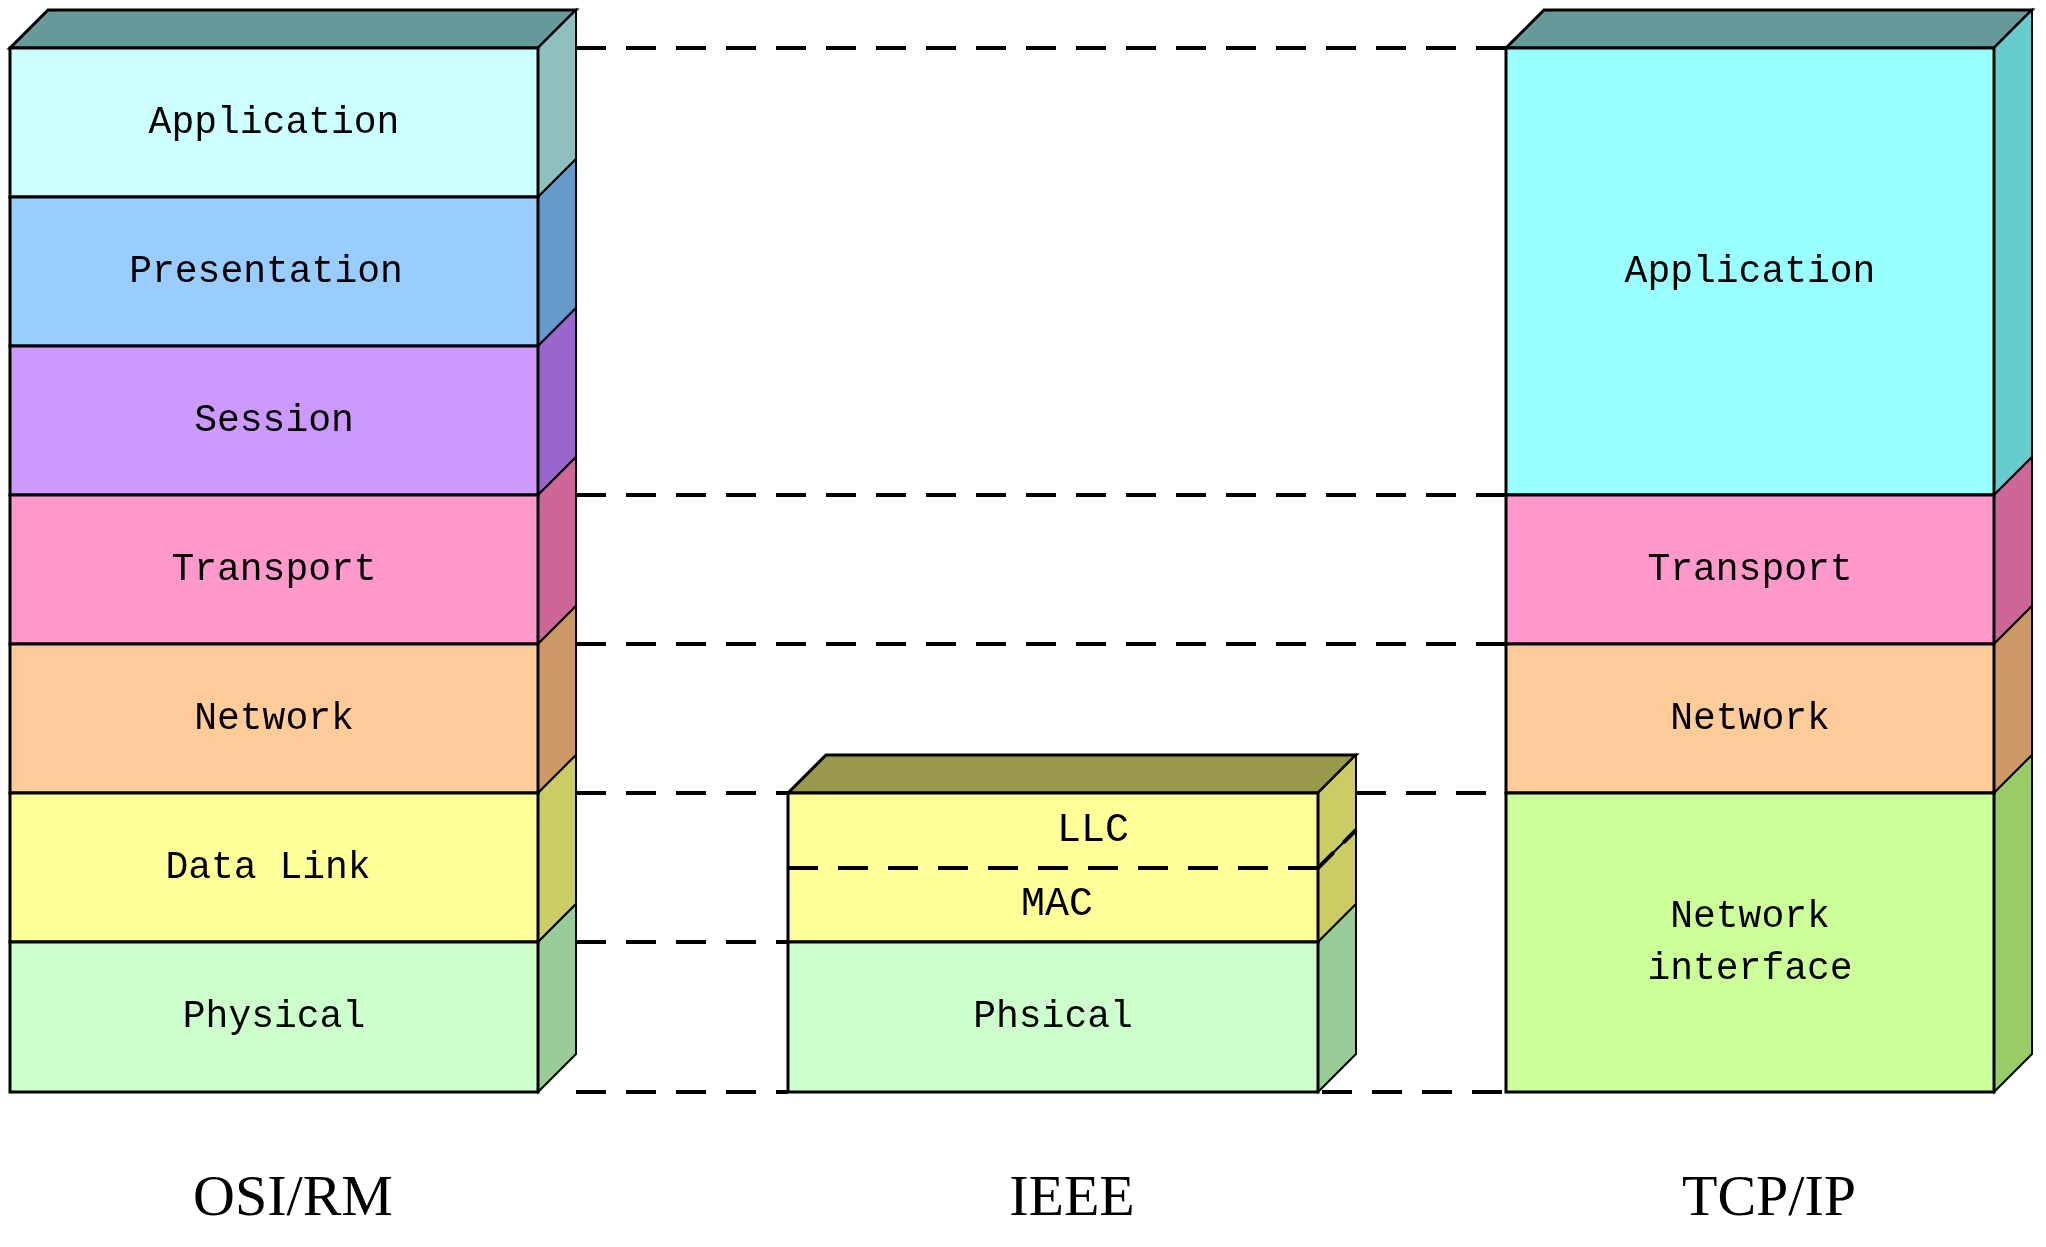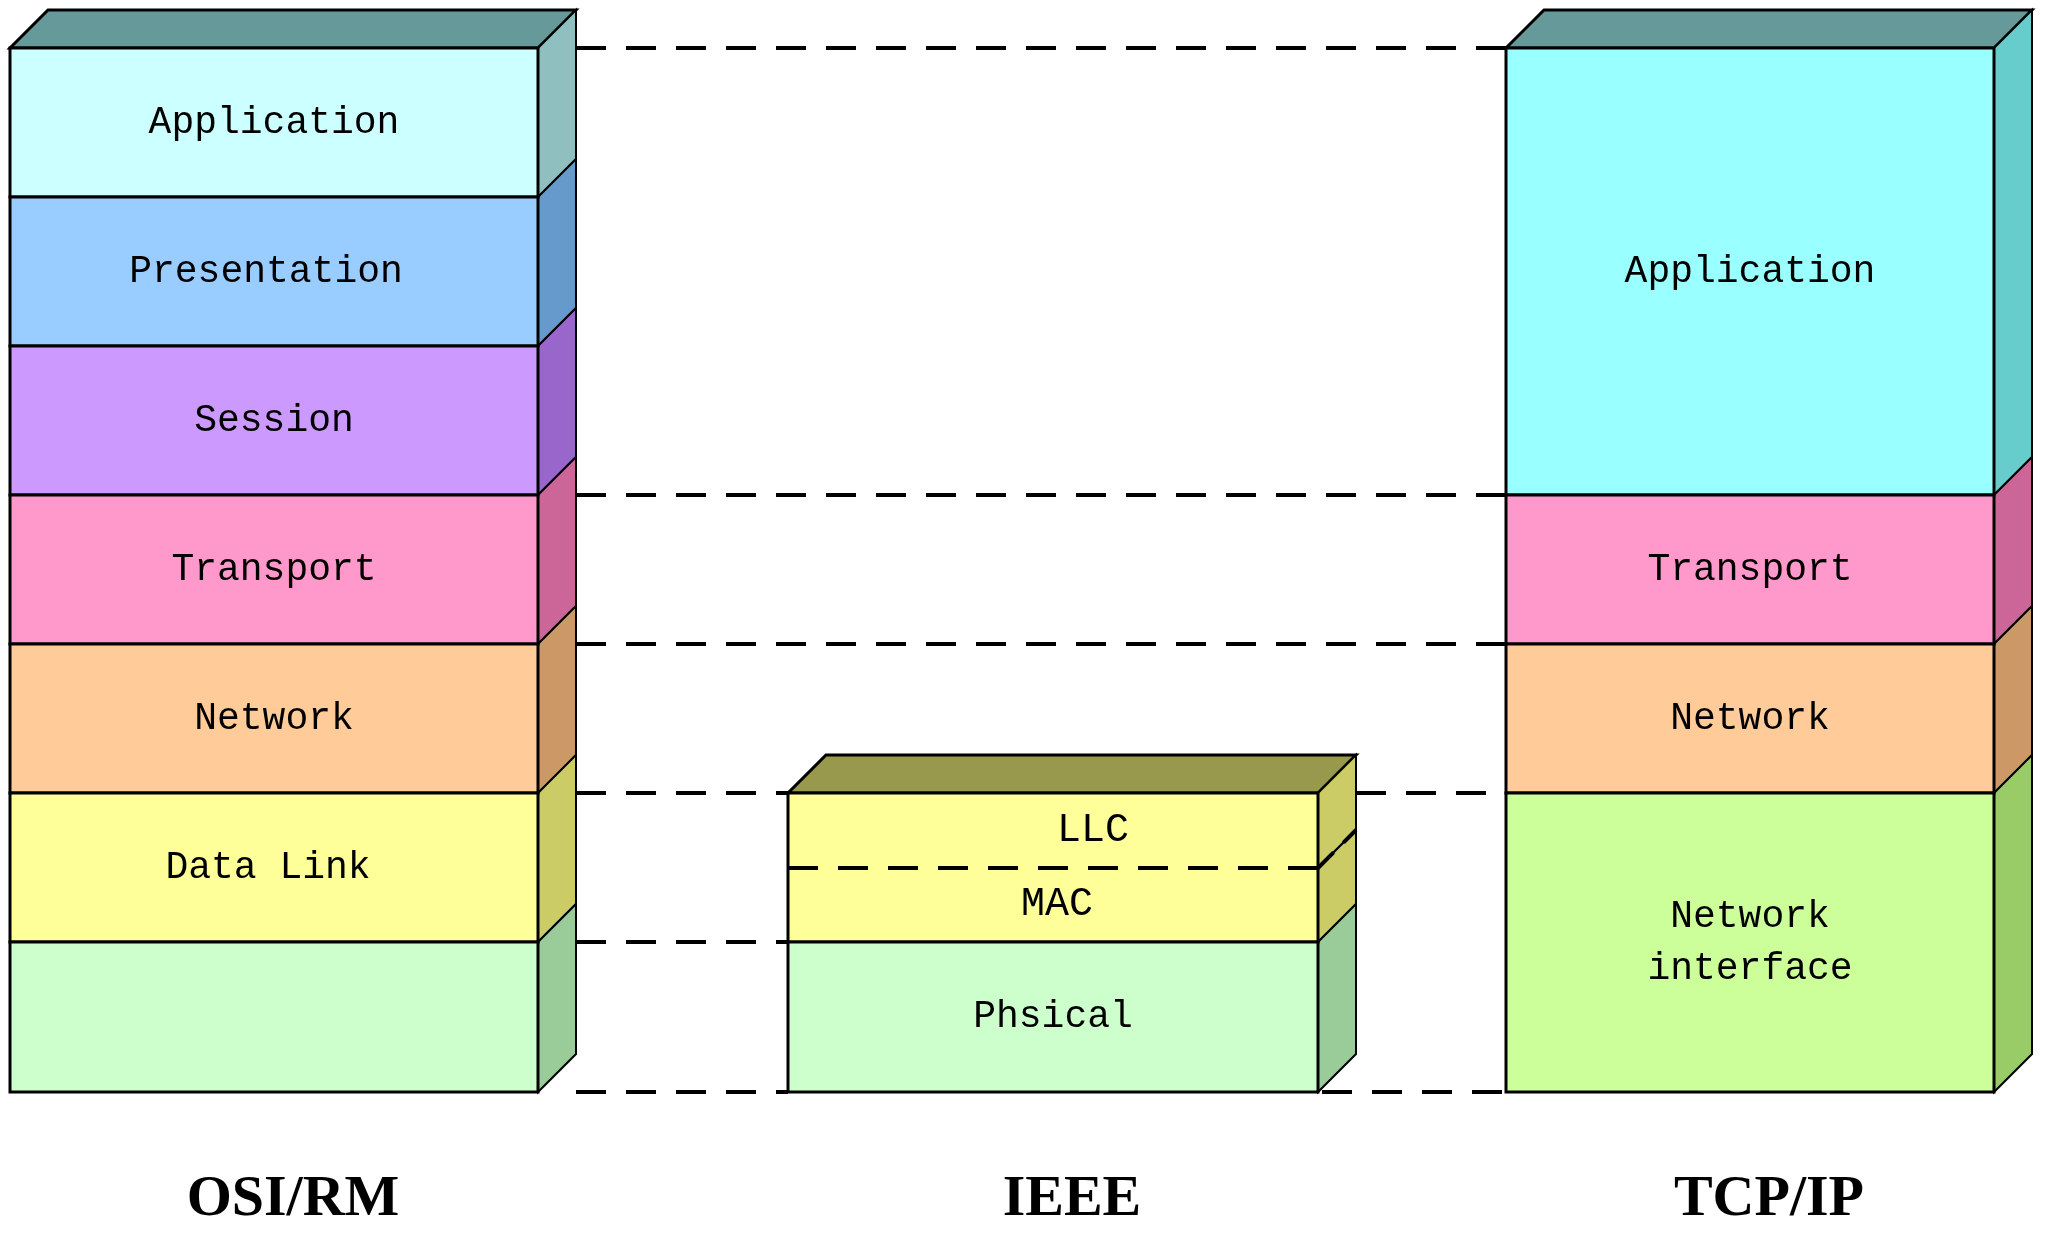--- a/index.html
+++ b/index.html
@@ -24,21 +24,21 @@
     line-height: 1.35;
     white-space: pre-line;
     color: #000;
     pointer-events: none;
   }
   .layer-label.small { font-size: 40px; }
   .stack-caption {
     position: absolute;
     display: flex; align-items: center; justify-content: center;
     font-family: "Liberation Serif", "DejaVu Serif", serif;
-    font-weight: bold;
+    font-weight: normal;
     font-size: 58px;
     color: #000;
   }
 </style>
 </head>
 <body>
 
 <div class="canvas">
 
   <svg width="2046" height="1247" viewBox="0 0 2046 1247">
@@ -90,20 +90,21 @@
     <line x1="788" y1="868" x2="1318" y2="868" stroke-width="4" stroke-dasharray="30 20" stroke="#000000"></line>
     <line x1="1318" y1="868" x2="1356" y2="830" stroke-width="4" stroke-dasharray="22 14" stroke="#000000"></line>
   </svg>
 
   <div class="layer-label" style="left:10px; top:48px;  width:528px; height:149px;">Application</div>
   <div class="layer-label" style="left:2px; top:197px; width:528px; height:149px;">Presentation</div>
   <div class="layer-label" style="left:10px; top:346px; width:528px; height:149px;">Session</div>
   <div class="layer-label" style="left:10px; top:495px; width:528px; height:149px;">Transport</div>
   <div class="layer-label" style="left:10px; top:644px; width:528px; height:149px;">Network</div>
   <div class="layer-label" style="left:4px; top:793px; width:528px; height:149px;">Data Link</div>
+  <div class="layer-label" style="left:10px; top:942px; width:528px; height:150px;">Physical</div>
 
   <div class="layer-label small" style="left:788px; top:793px; width:530px; height:75px;margin-left:40px;">LLC</div>
   <div class="layer-label small" style="left:792px; top:868px; width:530px; height:74px;">MAC</div>
   <div class="layer-label" style="left:788px; top:942px; width:530px; height:150px;">Phsical</div>
 
   <div class="layer-label" style="left:1506px; top:48px;  width:488px; height:447px;">Application</div>
   <div class="layer-label" style="left:1506px; top:495px; width:488px; height:149px;">Transport</div>
   <div class="layer-label" style="left:1506px; top:644px; width:488px; height:149px;">Network</div>
   <div class="layer-label" style="left:1506px; top:793px; width:488px; height:299px;">Network
 interface</div>

